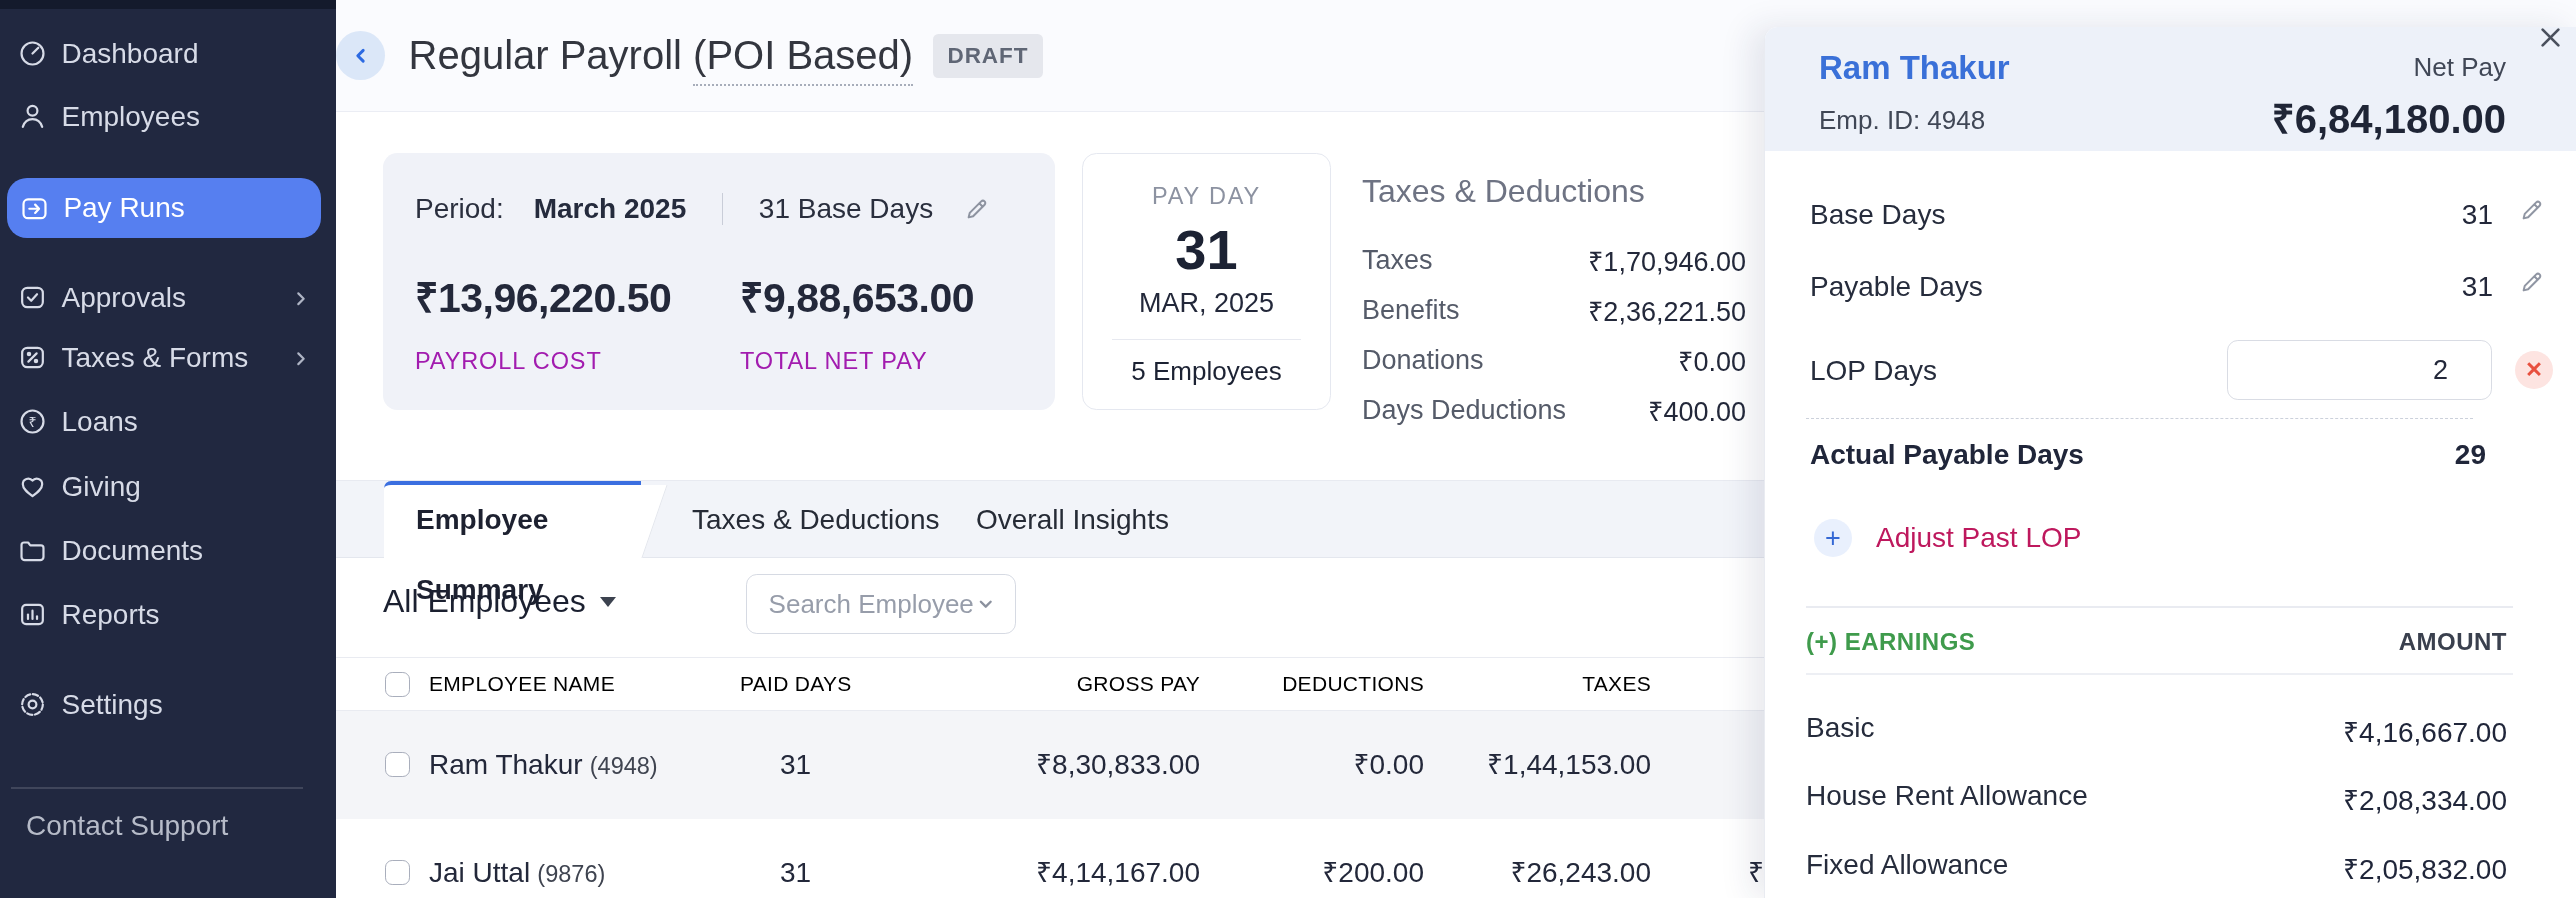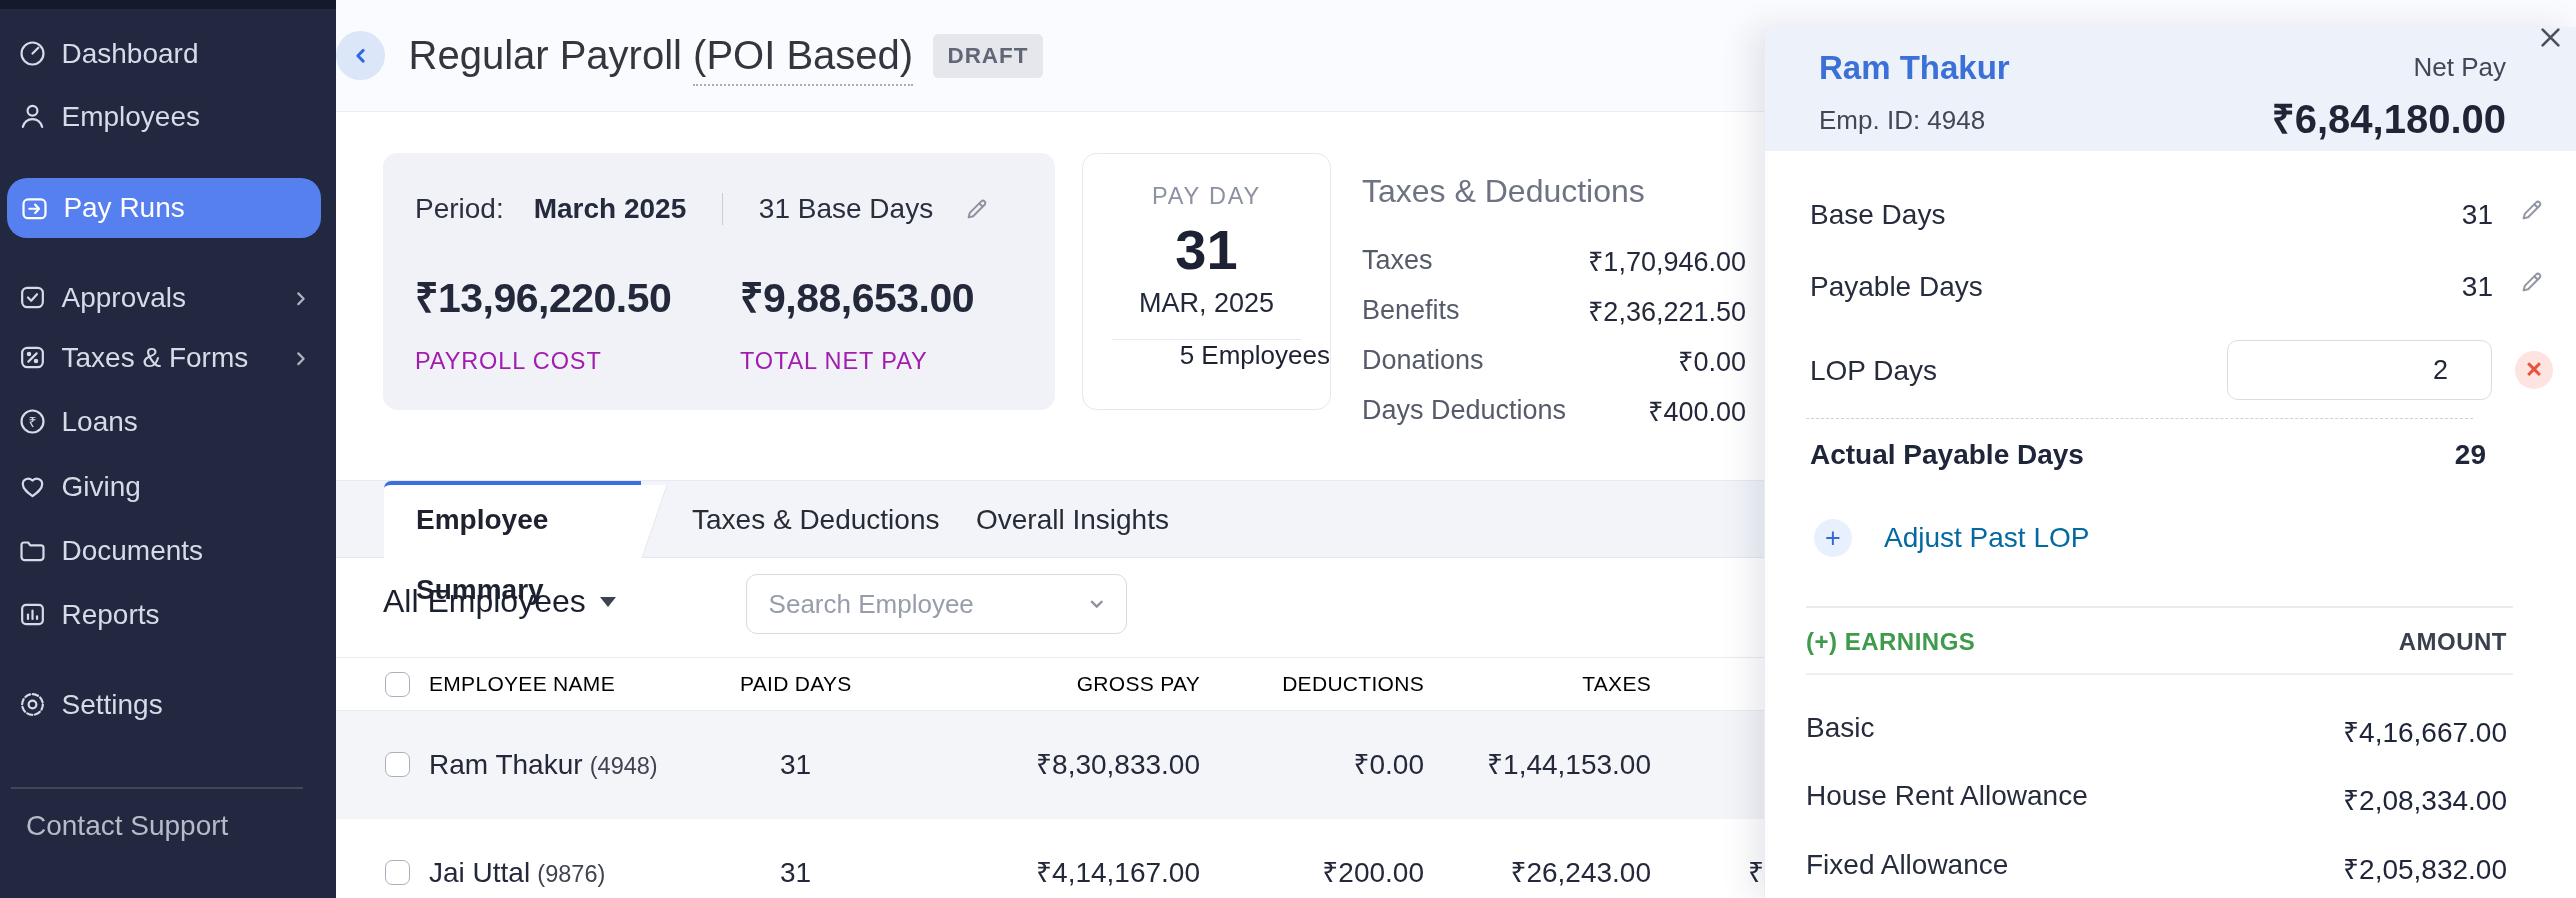--- a/index.html
+++ b/index.html
@@ -36,36 +36,36 @@
   .amount { position:absolute; top:115px; }
   .amount .val { font-size:41px; font-weight:700; color:#23283a; letter-spacing:-0.5px; }
   .amount .lab { margin-top:23.5px; font-size:23.5px; color:#a21caf; letter-spacing:0.9px; }
   .amount.col1 { left:32px; } .amount.col2 { left:357px; }
   
   .payday-card { position:absolute; left:1082px; top:153px; width:249px; height:257px; background:#fff; border:1.8px solid #e5e8f0; border-radius:14.4px; text-align:center; }
   .pd-label { margin-top:29px; font-size:23.5px; color:#8c92a1; letter-spacing:1.8px; font-weight:500; }
   .pd-day { margin-top:7.2px; font-size:56px; font-weight:700; color:#1c2233; }
   .pd-date { margin-top:5.4px; font-size:27px; color:#23283a; }
   .pd-hr { margin:20px auto 0; width:189px; height:1.8px; background:#e7e9f0; border:none; }
-  .pd-emps { font-size:26px; color:#1c2233;text-align:right; }
+  .pd-emps { margin-top:16px; font-size:26px; color:#1c2233; }
   
   .taxbox { position:absolute; left:1362px; top:173px; width:384px; }
   .taxbox h2 { font-size:32px; font-weight:500; color:#6e7383; margin-bottom:25px; }
   .taxrow { display:flex; justify-content:space-between; align-items:center; height:50px; font-size:27px; }
   .taxrow .tl { color:#555b69; } .taxrow .tv { color:#23283a; font-weight:500; }
   
   .tabbar { position:absolute; left:336px; top:480px; width:2240px; height:78px; background:#f2f4f9; border-top:0.9px solid #e8eaf1; border-bottom:0.9px solid #e4e7ee; }
   .tab-active { position:absolute; left:48px; top:0; width:257px; height:78px; background:#fff; border-top:4.5px solid #3b6fe0; border-top-left-radius:7.2px; font-size:28px; font-weight:700; color:#1d2130; line-height:70px; padding-left:32px; cursor:pointer; }
   .tab-slant { position:absolute; right:-14.4px; top:0; width:31px; height:73px; background:#fff; transform:skewX(-19deg); border-right:1.8px solid #e3e6ed; }
   .tab-plain { position:absolute; top:0; height:78px; line-height:78px; font-size:28px; color:#262b36; cursor:pointer; }
   .tab-t2 { left:356px; } .tab-t3 { left:640px; }
   
   .all-emp { position:absolute; left:383px; top:583px; font-size:32px; font-weight:500; color:#1b2030; cursor:pointer; display:flex; align-items:center; }
   .caret { display:inline-block; margin-left:14.4px; width:0; height:0; border-left:8px solid transparent; border-right:8px solid transparent; border-top:10px solid #3c424f; }
-  .searchbox { position:absolute; left:746px; top:574px; width:381px; height:60px; border:1.8px solid #d6dae3; border-radius:10.8px; background:#fff; display:flex; align-items:center; padding:0 18px 0 21.6px; }
+  .searchbox { position:absolute; left:746px; top:574px; width:270px; height:60px; border:1.8px solid #d6dae3; border-radius:10.8px; background:#fff; display:flex; align-items:center; padding:0 18px 0 21.6px; }
   .searchbox input { flex:1; min-width:0; border:none; outline:none; font-size:26px; color:#333846; font-family:inherit; background:transparent; }
   .searchbox input::placeholder { color:#979daa; }
   .searchbox svg { width:23.5px; height:23.5px; stroke:#8b919e; fill:none; stroke-width:2.4; stroke-linecap:round; stroke-linejoin:round; }
   
   .thead { position:absolute; left:336px; top:657px; width:2240px; height:54px; border-top:1.8px solid #e9ebf1; border-bottom:1.8px solid #e9ebf1; font-size:21px; font-weight:400; color:#000000; letter-spacing:0.3px; }
   .thead > div, .trow > div { position:absolute; }
   .checkbox { width:25px; height:25px; border:1.8px solid #a9aebc; border-radius:7.2px; background:#fff; cursor:pointer; }
   .th-check { left:49px; top:13.5px; } .row-check { left:49px; top:41px; }
   .c-name { left:93px; } .c-days { left:404px; }
   .c-gross { left:622px; width:242px; text-align:right; }
@@ -89,21 +89,21 @@
   .p-label { position:absolute; left:45px; font-size:28px; color:#262c3c; }
   .p-value { position:absolute; right:83px; font-size:28px; color:#23283a; }
   .p-pencil { position:absolute; right:31px; width:27px; height:27px; color:#9096a3; cursor:pointer; }
   .p-pencil svg { width:27px; height:27px; stroke:currentColor; fill:none; stroke-width:1.8; stroke-linecap:round; stroke-linejoin:round; }
   .lop-input { position:absolute; left:462px; top:313px; width:265px; height:60px; border:1.8px solid #d9dce4; border-radius:10.8px; font-size:27px; color:#23283a; text-align:right; padding-right:43px; outline:none; font-family:inherit; }
   .lop-remove { position:absolute; left:750px; top:324px; width:38px; height:38px; border-radius:50%; background:#fde4e1; color:#e8503f; font-size:21.6px; font-weight:700; display:flex; align-items:center; justify-content:center; cursor:pointer; }
   .p-dashed { position:absolute; left:41px; top:391px; width:667px; border-top:1.8px dashed #ccd1db; }
   .p-bold { font-weight:700; color:#20263a; }
   .adjust-lop { position:absolute; left:49px; top:492px; display:flex; align-items:center; cursor:pointer; }
   .plus-circle { width:38px; height:38px; border-radius:50%; background:#e9f0fd; color:#3568d4; font-size:27px; display:flex; align-items:center; justify-content:center; }
-  .adjust-text { margin-left:32px; font-size:28px; color:#0369a1; }
+  .adjust-text { margin-left:24px; font-size:28px; color:#be185d; }
   .p-solid { position:absolute; left:41px; top:579px; width:707px; height:1.8px; background:#e9ebf1; }
   .earn-head { position:absolute; left:41px; top:601px; font-size:24px; font-weight:700; color:#3f9b4c; letter-spacing:0.5px; }
   .amt-head { position:absolute; right:69px; top:601px; font-size:24px; font-weight:600; color:#3a404e; letter-spacing:0.5px; }
   .p-thin { position:absolute; left:41px; top:646px; width:707px; height:1.8px; background:#edeff4; }
   .e-label { position:absolute; left:41px; font-size:28px; color:#262c3c; }
   .e-value { position:absolute; right:69px; font-size:28px; font-weight:500; color:#20263a; }
   .close-x { position:absolute; left:2533px; top:20px; width:34px; height:34px; z-index:30; cursor:pointer; color:#4a505d; display:flex; align-items:center; justify-content:center; }
   .close-x svg { width:27px; height:27px; stroke:currentColor; fill:none; stroke-width:2.4; stroke-linecap:round; }
 </style>
 </head>

